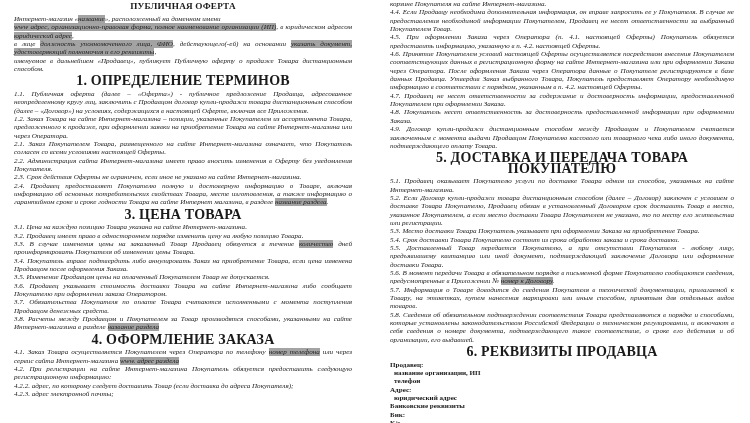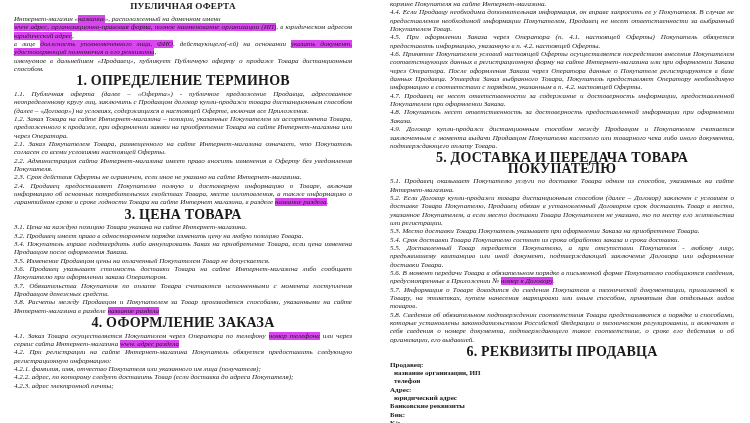--- a/index.html
+++ b/index.html
@@ -9,21 +9,21 @@
     color: #1a1a1a;
     position: relative;
   }
   .page { position: absolute; top: 0; left: 0; width: 740px; height: 423px; }
   .col { position: absolute; top: 0; font-size: 7.1px; line-height: 8.35px; text-align: justify; }
   .col-left { left: 14px; width: 338px; }
   .col-right { left: 390px; width: 344px; }
   .title { text-align: center; font-weight: bold; font-size: 9.2px; line-height: 11px; margin-top: 1px; margin-bottom: 3px; letter-spacing: 0.2px; }
   .heading { text-align: center; font-weight: bold; font-size: 14px; line-height: 10.5px; margin: 3px 0 3px 0; letter-spacing: 0.2px; }
   .para { margin: 0; font-style: italic; }
-  .hl { background: #d946ef; }
+  .hl { background: #a3a3a3; }
   .req { text-align: left; }
   .req .b { font-weight: bold; }
   .req .ind { padding-left: 4px; }
   .spacer { height: 8px; }
 </style>
 </head>
 <body>
 
 <div class="page">
   <div class="col col-left" id="col-left">
@@ -38,29 +38,29 @@
         <div class="heading">1. ОПРЕДЕЛЕНИЕ ТЕРМИНОВ</div>
         <div class="para"><span>1.1.   Публичная оферта (далее – «Оферта») - публичное предложение Продавца, адресованное неопределенному кругу лиц, заключить с Продавцом договор купли-продажи товара дистанционным способом (далее – «Договор») на условиях, содержащихся в настоящей Оферте, включая все Приложения.</span></div>
         <div class="para"><span>1.2.   Заказ Товара на сайте Интернет-магазина – позиции, указанные Покупателем из ассортимента Товара, предложенного к продаже, при оформлении заявки на приобретение Товара на сайте Интернет-магазина или через Оператора.</span></div>
         <div class="para"><span>2.1. Заказ Покупателем Товара, размещенного на сайте Интернет-магазина означает, что Покупатель согласен со всеми условиями настоящей Оферты.</span></div>
         <div class="para"><span>2.2. Администрация сайта Интернет-магазина имеет право вносить изменения в Оферту без уведомления Покупателя.</span></div>
         <div class="para"><span>2.3. Срок действия Оферты не ограничен, если иное не указано на сайте Интернет-магазина.</span></div>
         <div class="para"><span>2.4. Продавец предоставляет Покупателю полную и достоверную информацию о Товаре, включая информацию об основных потребительских свойствах Товара, месте изготовления, а также информацию о гарантийном сроке и сроке годности Товара на сайте Интернет магазина, в разделе </span><span class="hl">название раздела</span><span>.</span></div>
         <div class="heading">3. ЦЕНА ТОВАРА</div>
         <div class="para"><span>3.1. Цена на каждую позицию Товара указана на сайте Интернет-магазина.</span></div>
         <div class="para"><span>3.2. Продавец имеет право в одностороннем порядке изменить цену на любую позицию Товара.</span></div>
+        <div class="para"><span>3.3. В случае изменения цены на заказанный Товар Продавец обязуется в течение </span><span class="hl">количество</span><span> дней проинформировать Покупателя об изменении цены Товара.</span></div>
         <div class="para"><span>3.4. Покупатель вправе подтвердить либо аннулировать Заказ на приобретение Товара, если цена изменена Продавцом после оформления Заказа.</span></div>
         <div class="para"><span>3.5. Изменение Продавцом цены на оплаченный Покупателем Товар не допускается.</span></div>
         <div class="para"><span>3.6. Продавец указывает стоимость доставки Товара на сайте Интернет-магазина либо сообщает Покупателю при оформлении заказа Оператором.</span></div>
         <div class="para"><span>3.7. Обязательства Покупателя по оплате Товара считаются исполненными с момента поступления Продавцом денежных средств.</span></div>
         <div class="para"><span>3.8. Расчеты между Продавцом и Покупателем за Товар производятся способами, указанными на сайте Интернет-магазина в разделе </span><span class="hl">название раздела</span></div>
         <div class="heading">4. ОФОРМЛЕНИЕ ЗАКАЗА</div>
         <div class="para"><span>4.1. Заказ Товара осуществляется Покупателем через Оператора по телефону </span><span class="hl">номер телефона</span><span> или через сервис сайта Интернет-магазина </span><span class="hl">www.   адрес раздела</span></div>
         <div class="para"><span>4.2.   При регистрации на сайте Интернет-магазина Покупатель обязуется предоставить следующую регистрационную информацию:</span></div>
-        <div class="para"><span>4.2.1. фамилия, имя, отчество Покупателя или указанного им лица (получателя);</span></div>
         <div class="para"><span>4.2.2.    адрес, по которому следует доставить Товар (если доставка до адреса Покупателя);</span></div>
         <div class="para"><span>4.2.3. адрес электронной почты;</span></div>
       </div>
   </div>
   <div class="col col-right" id="col-right">
     <div id="right-cont">
         <div class="para"><span>корзине Покупателя на сайте Интернет-магазина.</span></div>
         <div class="para"><span>4.4. Если Продавцу необходима дополнительная информация, он вправе запросить ее у Покупателя. В случае не предоставления необходимой информации Покупателем, Продавец не несет ответственности за выбранный Покупателем Товар.</span></div>
         <div class="para"><span>4.5. При оформлении Заказа через Оператора (п. 4.1. настоящей Оферты) Покупатель обязуется предоставить информацию, указанную в п. 4.2. настоящей Оферты.</span></div>
         <div class="para"><span>4.6. Принятие Покупателем условий настоящей Оферты осуществляется посредством внесения Покупателем соответствующих данных в регистрационную форму на сайте Интернет-магазина или при оформлении Заказа через Оператора. После оформления Заказа через Оператора данные о Покупателе регистрируются в базе данных Продавца. Утвердив Заказ выбранного Товара, Покупатель предоставляет Оператору необходимую информацию в соответствии с порядком, указанным в п. 4.2. настоящей Оферты.</span></div>

